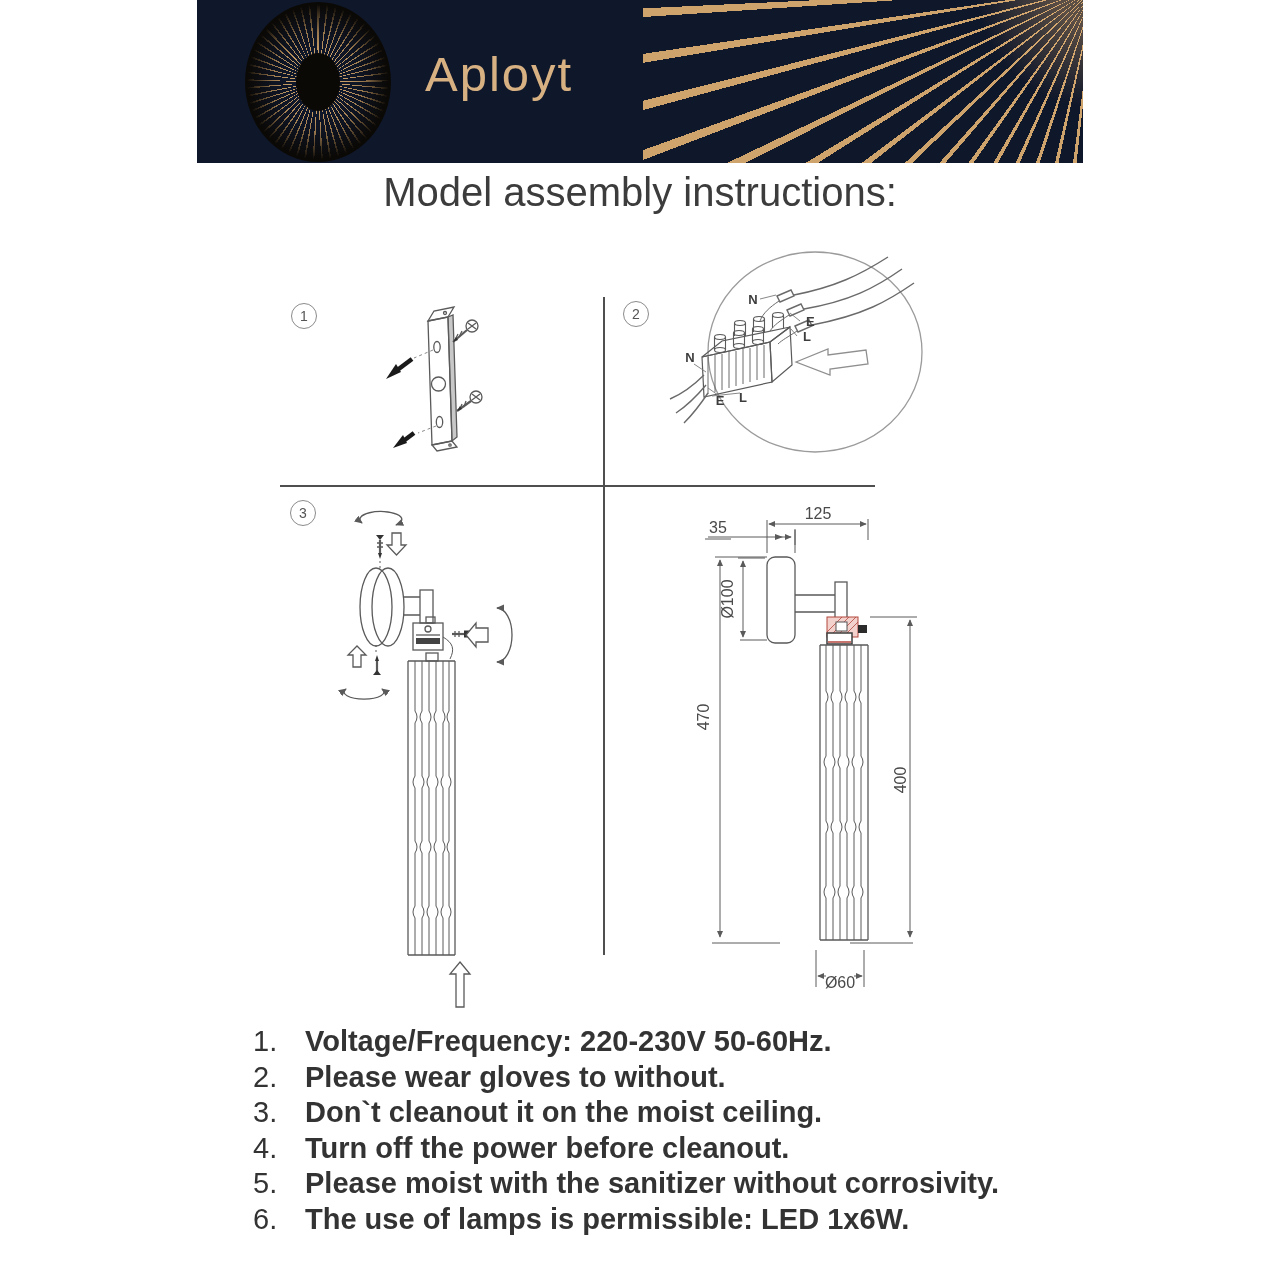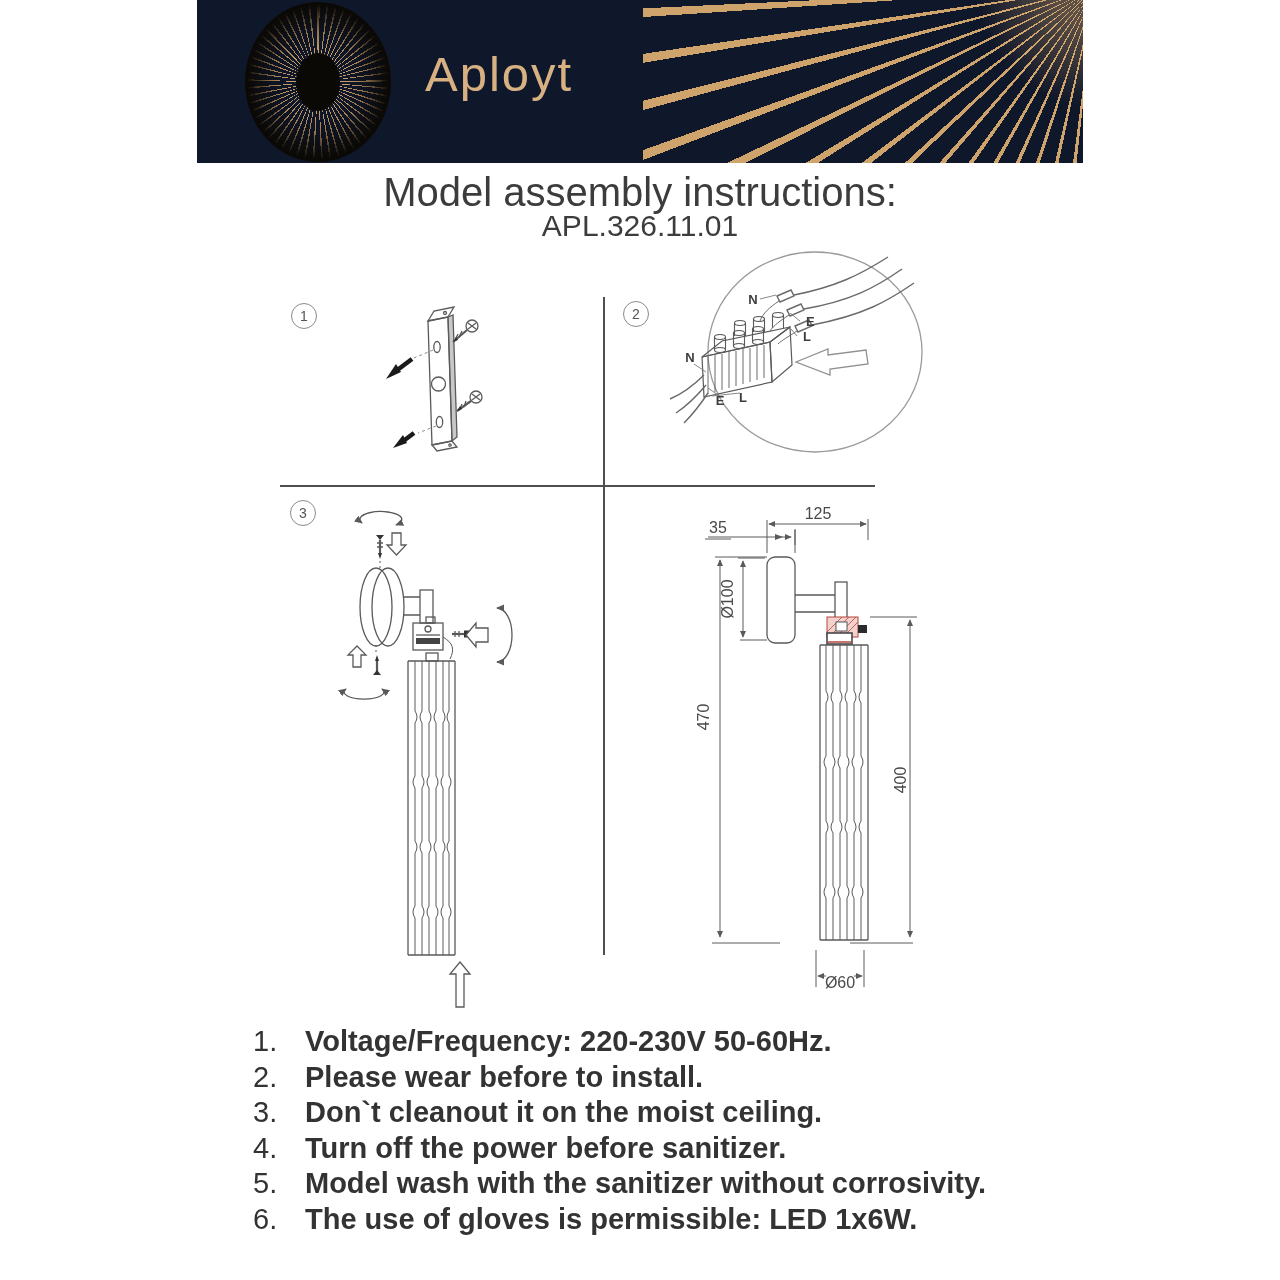--- a/index.html
+++ b/index.html
@@ -43,21 +43,20 @@
 
 <div class="abs banner">
   <div class="abs sunburst"></div>
   <div class="abs sunburst-core"></div>
   <div class="abs brand">Aployt</div>
   <div class="abs fan"></div>
 </div>
 
 <div class="abs titles">
   <div class="t1">Model assembly instructions:</div>
-  <div class="t2">APL.326.11.01</div>
 </div>
 
 <div class="abs hline"></div>
 <div class="abs vline"></div>
 
 <div class="abs step" style="left:291px;top:303px;">
     <span>1</span>
   </div>
 <div class="abs step" style="left:623px;top:301px;">
     <span>2</span>
@@ -285,31 +284,31 @@
   </g>
 </svg>
 
 <div class="abs instructions">
   <div class="instr-row">
     <span class="instr-num">1.</span>
     <span class="instr-text">Voltage/Frequency: 220-230V 50-60Hz.</span>
   </div>
   <div class="instr-row">
     <span class="instr-num">2.</span>
-    <span class="instr-text">Please wear before to install.</span>
+    <span class="instr-text">Please wear gloves to without.</span>
   </div>
   <div class="instr-row">
     <span class="instr-num">3.</span>
     <span class="instr-text">Don`t cleanout it on the moist ceiling.</span>
   </div>
   <div class="instr-row">
     <span class="instr-num">4.</span>
-    <span class="instr-text">Turn off the power before sanitizer.</span>
+    <span class="instr-text">Turn off the power before cleanout.</span>
   </div>
   <div class="instr-row">
     <span class="instr-num">5.</span>
-    <span class="instr-text">Model wash with the sanitizer without corrosivity.</span>
+    <span class="instr-text">Please moist with the sanitizer without corrosivity.</span>
   </div>
   <div class="instr-row">
     <span class="instr-num">6.</span>
-    <span class="instr-text">The use of gloves is permissible: LED 1x6W.</span>
+    <span class="instr-text">The use of lamps is permissible: LED 1x6W.</span>
   </div>
 </div>
 
 </body></html>

